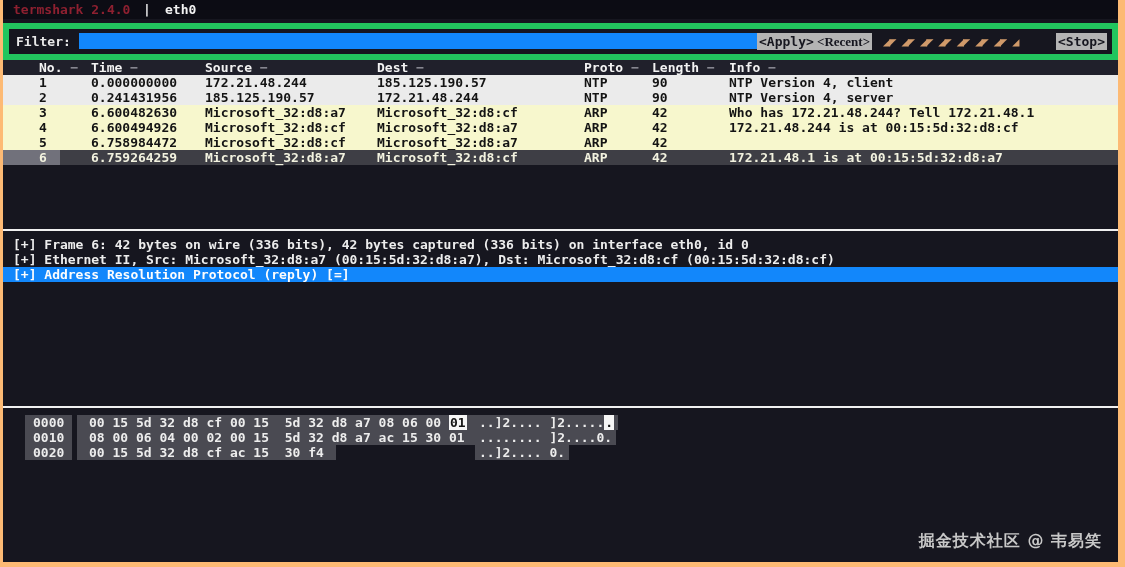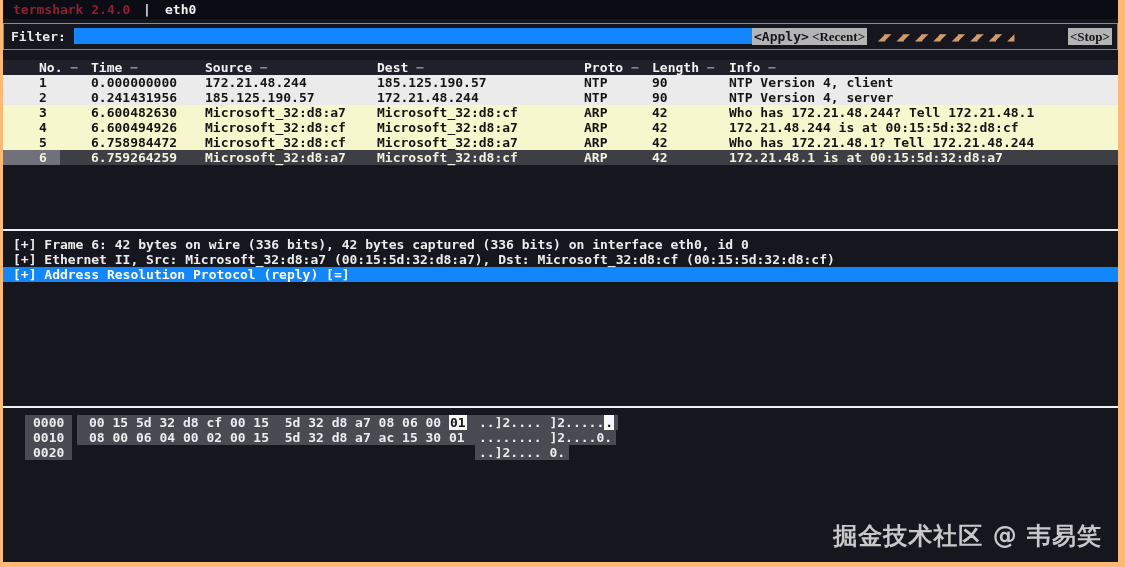--- a/index.html
+++ b/index.html
@@ -12,30 +12,30 @@
   .topbar { position:absolute; top:0; left:0; right:0; height:19px; background:#0c0c14; line-height:19px; }
   .app-title { position:absolute; left:10px; color:#8e2030; white-space:pre; }
   .title-sep { position:absolute; left:140px; color:#e8e8e8; }
   .iface     { position:absolute; left:162px; color:#f2f2f2; }
   .menubar { position:absolute; right:0; top:0; width:155px; height:19px; background:#c6c6c6;
              color:#15151f; display:flex; align-items:center; justify-content:space-between;
              padding:0 15px 0 13px; box-sizing:border-box; }
   .menubar span { cursor:default; }
 
   
-  .filterbar { position:absolute; top:23px; left:0; right:0; height:25px; border:1px solid #22c55e;
+  .filterbar { position:absolute; top:23px; left:0; right:0; height:25px; border:6px solid #22c55e;
                background:#16161f; }
   .flabel { position:absolute; left:7px; top:0; line-height:25px; }
   .finput { position:absolute; left:70px; top:4px; width:678px; height:16px; background:#1287fb;
             line-height:16px; color:#fff; white-space:pre; }
   .fbtn { position:absolute; top:4px; height:17px; line-height:17px; background:#b4b4b4;
           color:#16161f; padding:0 2px; white-space:pre; }
   .btn-apply  { left:748px; }
   .btn-recent { left:806px;font-family:Liberation Serif, serif; }
-  .btn-stop   { right:5px;font-family:Liberation Serif, serif; }
+  .btn-stop   { right:5px; }
   .activity { position:absolute; left:874px; top:0; height:25px; display:flex; align-items:center;
               gap:6px; color:#d09a6a; font-size:12px; }
   .activity span { white-space:pre; letter-spacing:-1px; }
 
   
   .phead { position:absolute; top:60px; left:0; width:100%; height:15px; line-height:15px;
            background:#20202b; color:#f2f2f2; }
   .prow  { position:absolute; left:0; width:100%; height:15px; line-height:15px; }
   .prow.ntp { background:#ebebeb; color:#141414; }
   .prow.arp { background:#f7f7cd; color:#141414; }
@@ -56,21 +56,21 @@
 
   
   .xrow { position:absolute; left:12px; width:100%; height:15px; line-height:15px; white-space:pre;
           color:#ededed; }
   .xoff   { position:absolute; left:10px;  top:0; background:#4a4a52; padding:0 8px; }
   .xhex   { position:absolute; left:62px;  top:0; background:#4a4a52; padding:0 12px; }
   .xascii { position:absolute; left:460px; top:0; background:#4a4a52; padding:0 4px; }
   .xsel { background:#f6f6f6; color:#141414; padding:0 1px; }
 
   .watermark { position:absolute; right:16px; bottom:10px; font-family:"DejaVu Sans", sans-serif;
-               font-size:24px; font-weight:bold; color:#c8c8c8; letter-spacing:1px; }
+               font-size:16px; font-weight:bold; color:#c8c8c8; letter-spacing:1px; }
 </style>
 </head>
 <body>
 
 <div class="frame">
   <div class="screen">
 
     <div class="topbar">
       <span class="app-title">termshark 2.4.0</span>
       <span class="title-sep">|</span>
@@ -141,21 +141,20 @@
       <span class="c clen">42</span>
       <span class="c cinfo">172.21.48.244 is at 00:15:5d:32:d8:cf</span>
     </div>
     <div class="prow arp" style="top:135px">
       <span class="c cno">5</span>
       <span class="c ctime">6.758984472</span>
       <span class="c csrc">Microsoft_32:d8:cf</span>
       <span class="c cdst">Microsoft_32:d8:a7</span>
       <span class="c cproto">ARP</span>
       <span class="c clen">42</span>
-      <span class="c cinfo">Who has 172.21.48.1? Tell 172.21.48.244</span>
     </div>
     <div class="prow sel" style="top:150px">
       <span class="selcell"></span>
       <span class="c cno">6</span>
       <span class="c ctime">6.759264259</span>
       <span class="c csrc">Microsoft_32:d8:a7</span>
       <span class="c cdst">Microsoft_32:d8:cf</span>
       <span class="c cproto">ARP</span>
       <span class="c clen">42</span>
       <span class="c cinfo">172.21.48.1 is at 00:15:5d:32:d8:a7</span>
@@ -174,19 +173,20 @@
       <span class="xhex"><span>00 15 5d 32 d8 cf 00 15  5d 32 d8 a7 08 06 00 </span><span class="xsel">01</span></span>
       <span class="xascii"><span>..]2.... ]2.....</span><span class="xsel">.</span></span>
     </div>
     <div class="xrow" style="top:430px">
       <span class="xoff">0010</span>
       <span class="xhex">08 00 06 04 00 02 00 15  5d 32 d8 a7 ac 15 30 01</span>
       <span class="xascii">........ ]2....0.</span>
     </div>
     <div class="xrow" style="top:445px">
       <span class="xoff">0020</span>
+      <span class="xhex">00 15 5d 32 d8 cf ac 15  30 f4</span>
       <span class="xascii">..]2.... 0.</span>
     </div>
 
     <div class="watermark">掘金技术社区 @ 韦易笑</div>
 
   </div>
 </div>
 
 </body></html>

